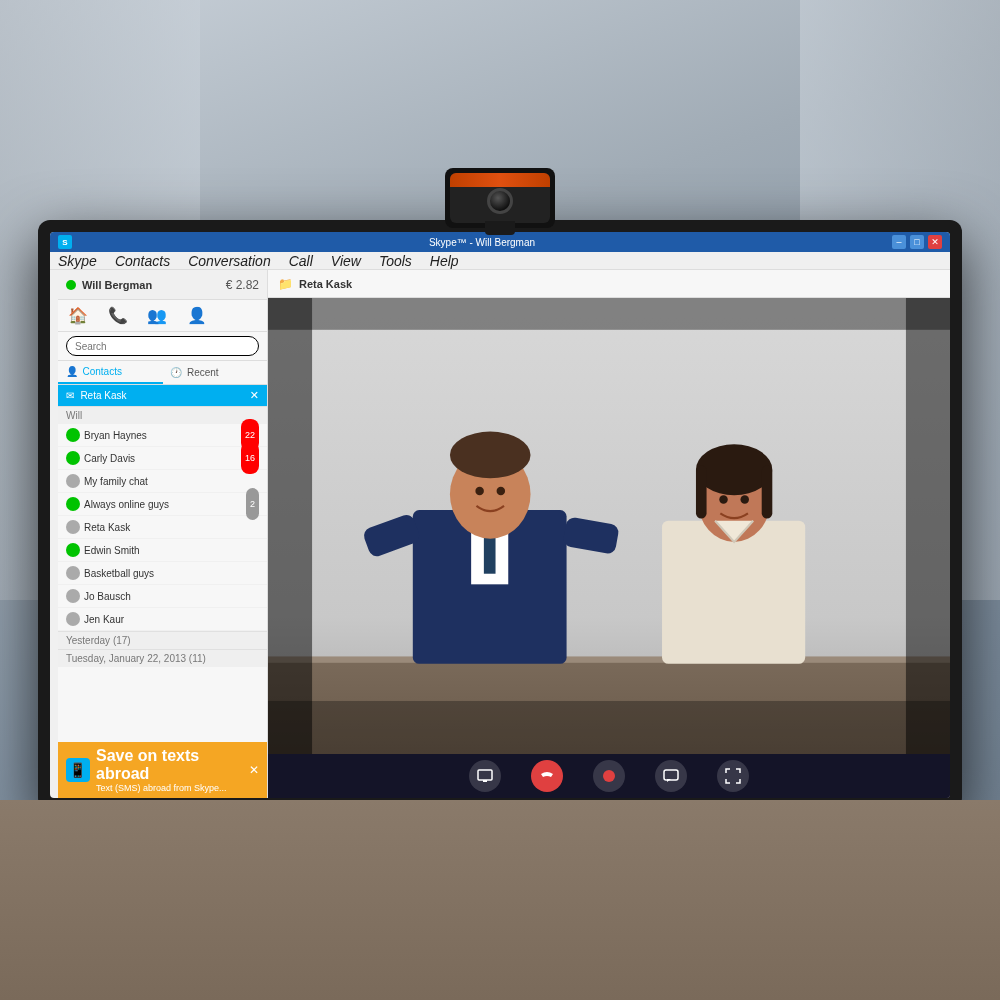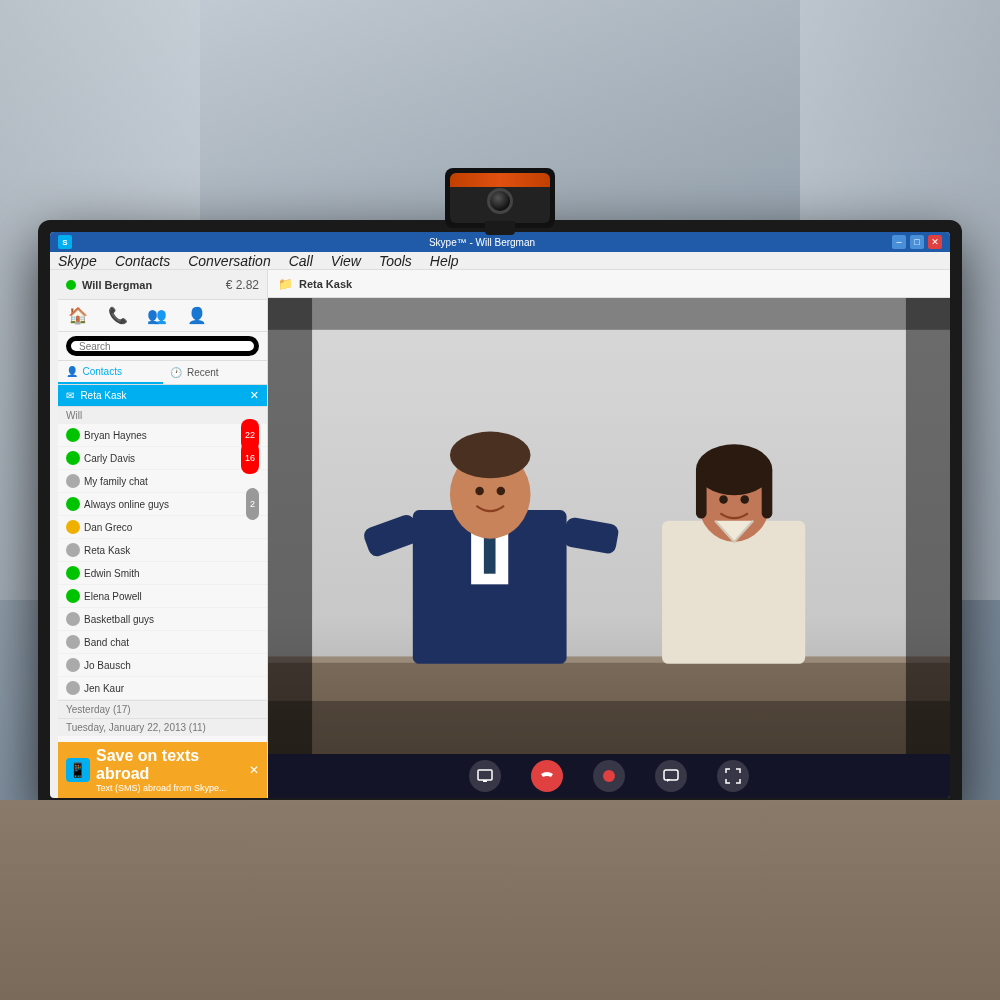--- a/index.html
+++ b/index.html
@@ -233,21 +233,21 @@
     .nav-icon.active { color: #00aff0; }
 
     
     .search-bar {
       padding: 4px 8px;
       border-bottom: 1px solid #ddd;
     }
     .search-input {
       width: 100%;
       height: 20px;
-      border: 5px solid #000000;
+      border: 1px solid #000000;
       border-radius: 10px;
       padding: 0 8px;
       font-size: 10px;
       background: white;
       outline: none;
     }
 
     
     .contacts-tabs {
       display: flex;
@@ -580,50 +580,38 @@
               <div class="contact-avatar status-gray"></div>
               <span>My family chat</span>
             </div>
 
             <div class="contact-item">
               <div class="contact-avatar status-green"></div>
               <span>Always online guys</span>
               <span class="badge badge-gray">2</span>
             </div>
 
-            <div class="contact-item">
-              <div class="contact-avatar status-yellow"></div>
-              <span>Dan Greco</span>
-            </div>
 
             <div class="contact-item">
               <div class="contact-avatar status-gray"></div>
               <span>Reta Kask</span>
             </div>
 
             <div class="contact-item">
               <div class="contact-avatar status-green"></div>
               <span>Edwin Smith</span>
             </div>
 
-            <div class="contact-item">
-              <div class="contact-avatar status-green"></div>
-              <span>Elena Powell</span>
-            </div>
 
 
             <div class="contact-item">
               <div class="contact-avatar status-gray"></div>
               <span>Basketball guys</span>
             </div>
 
-            <div class="contact-item">
-              <div class="contact-avatar status-gray"></div>
-              <span>Band chat</span>
-            </div>
 
             <div class="contact-item">
               <div class="contact-avatar status-gray"></div>
               <span>Jo Bausch</span>
             </div>
 
             <div class="contact-item">
               <div class="contact-avatar status-gray"></div>
               <span>Jen Kaur</span>
             </div>

